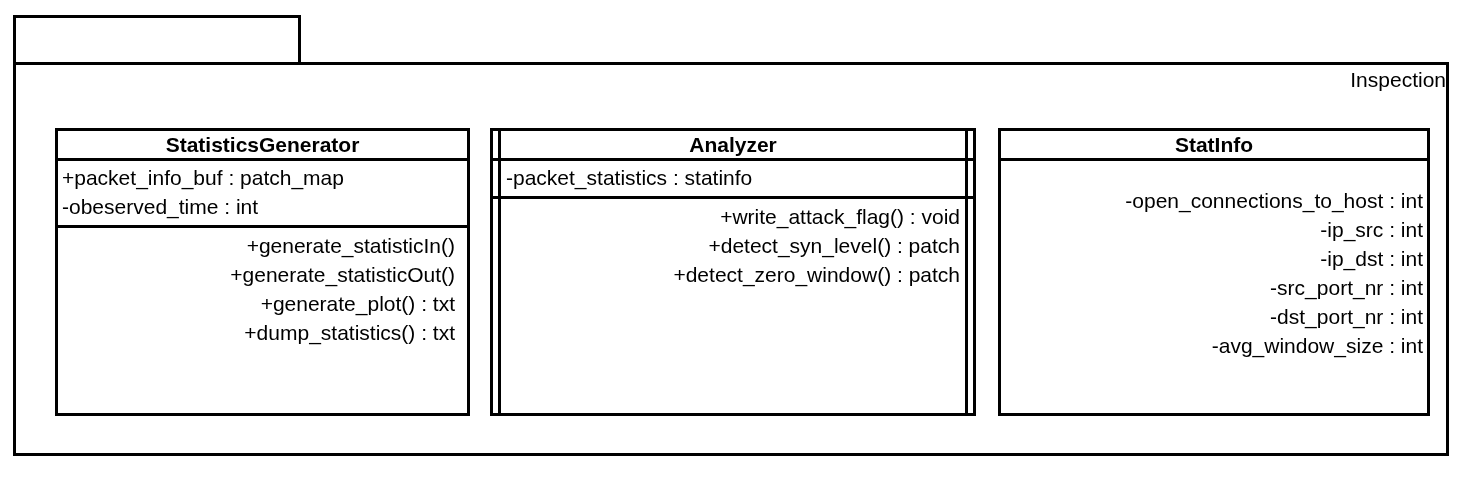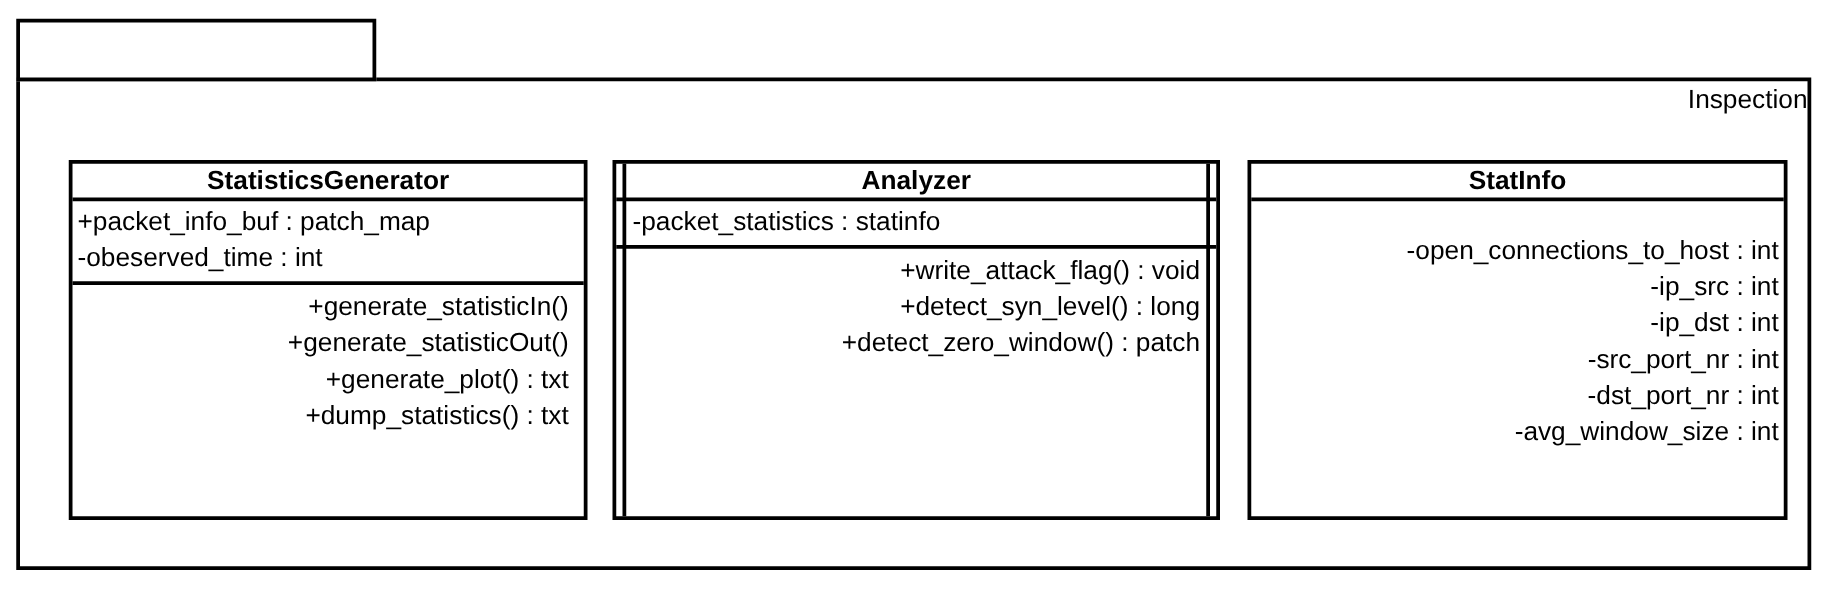--- a/index.html
+++ b/index.html
@@ -98,21 +98,21 @@
 
   <div class="cls cls-1 active">
     <div class="active-bar left"></div>
     <div class="active-bar right"></div>
     <div class="cls-title">Analyzer</div>
     <div class="cls-attrs">
       <div class="row">-packet_statistics : statinfo</div>
     </div>
     <div class="cls-methods">
       <div class="row">+write_attack_flag() : void</div>
-      <div class="row">+detect_syn_level() : long</div>
+      <div class="row">+detect_syn_level() : patch</div>
       <div class="row">+detect_zero_window() : patch</div>
     </div>
   </div>
 
   <div class="cls cls-2 no-methods">
     <div class="cls-title">StatInfo</div>
     <div class="cls-attrs">
       <div class="row">-open_connections_to_host : int</div>
       <div class="row">-ip_src : int</div>
       <div class="row">-ip_dst : int</div>

